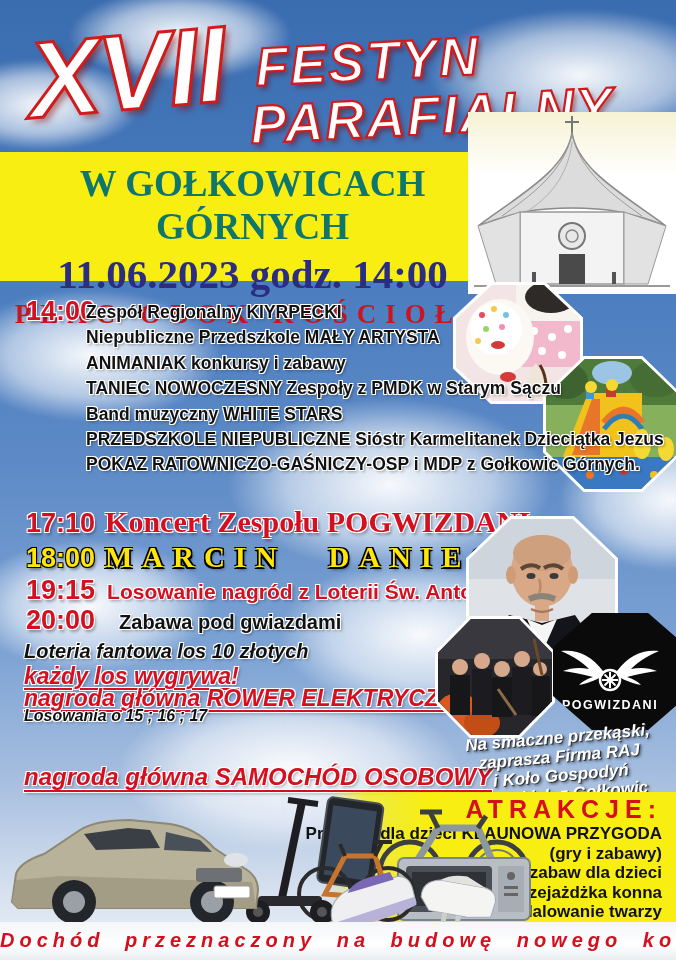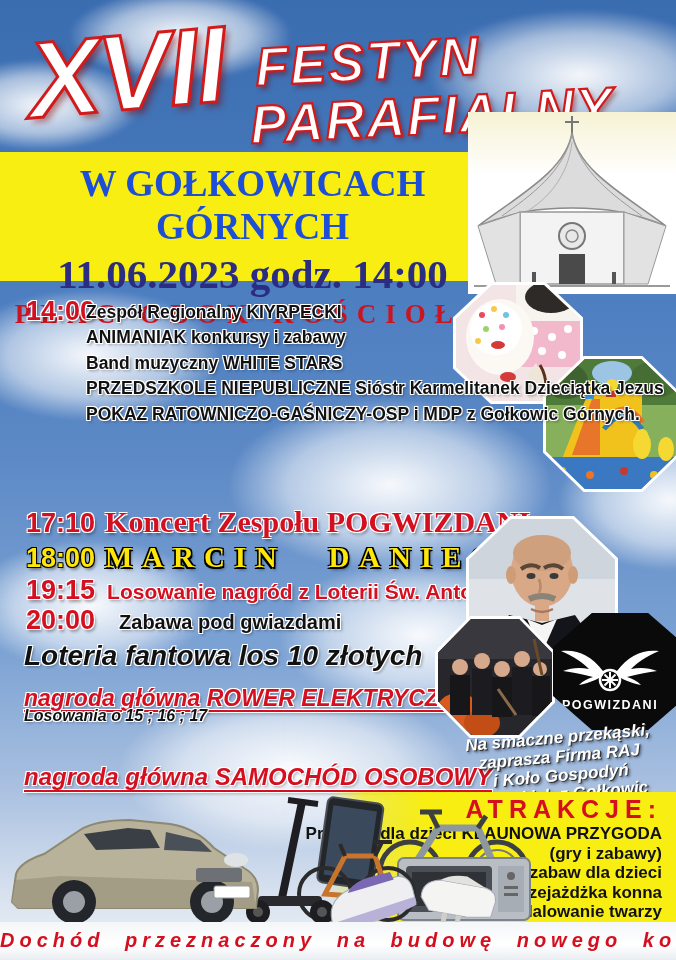--- a/index.html
+++ b/index.html
@@ -22,21 +22,21 @@
   .title-l1,.title-l2{
     position:absolute;font-weight:bold;font-style:italic;color:#fff;
     -webkit-text-stroke:2.2px #d21a1a;text-shadow:3px 4px 5px rgba(120,0,0,.45);
     transform:rotate(-3deg);letter-spacing:2px;
   }
   .title-l1{left:255px;top:30px;font-size:54px;}
   .title-l2{left:250px;top:84px;font-size:54px;}
   
   .banner{position:absolute;left:0;top:152px;width:676px;height:129px;background:#f8ee12;}
   .banner-inner{position:absolute;left:0;top:0;width:505px;text-align:center;font-family:"Liberation Serif",serif;}
-  .banner-town{margin-top:10px;font-size:37px;font-weight:bold;color:#1d4ed8;letter-spacing:0px;}
+  .banner-town{margin-top:10px;font-size:37px;font-weight:bold;color:#0f766e;letter-spacing:0px;}
   .banner-date{margin-top:2px;font-size:41px;font-weight:bold;color:#2b2d82;}
   .banner-place{margin-top:1px;font-size:27px;font-weight:bold;color:#cc1420;letter-spacing:9px;}
   
   .church-box{position:absolute;left:468px;top:112px;width:208px;height:182px;
     background:linear-gradient(180deg,#f6f2d4 0%,#ffffff 35%,#ffffff 100%);}
   
   .sched-time{position:absolute;left:26px;top:296px;font-size:27px;font-weight:bold;color:#d40f20;
     text-shadow:-1px -1px 0 #fff,1px -1px 0 #fff,-1px 1px 0 #fff,1px 1px 0 #fff,2px 3px 3px rgba(0,0,0,.35);}
   .sched-list{position:absolute;left:86px;top:300px;width:580px;}
   .sched-list div{font-size:17.5px;font-weight:bold;color:#111;line-height:25.4px;white-space:nowrap;
@@ -53,21 +53,21 @@
   .ev-text-serif-yel{font-family:"Liberation Serif",serif;font-size:29px;font-weight:bold;color:#ffe609;margin-left:10px;
     letter-spacing:.34em;word-spacing:.85em;
     text-shadow:-1.5px -1.5px 0 #000,1.5px -1.5px 0 #000,-1.5px 1.5px 0 #000,1.5px 1.5px 0 #000,2px 3px 3px rgba(0,0,0,.4);}
   .ev-text-sans-red{font-size:21px;font-weight:bold;color:#d40f20;margin-left:12px;
     text-shadow:-1px -1px 0 #fff,1px -1px 0 #fff,-1px 1px 0 #fff,1px 1px 0 #fff,2px 2px 3px rgba(0,0,0,.35);}
   .ev-text-black{font-size:20px;font-weight:bold;color:#111;margin-left:24px;
     text-shadow:-1px -1px 0 #fff,1px -1px 0 #fff,-1px 1px 0 #fff,1px 1px 0 #fff,2px 2px 3px rgba(0,0,0,.35);}
   
   .lot{position:absolute;left:24px;white-space:nowrap;font-style:italic;font-weight:bold;
     text-shadow:-1px -1px 0 #fff,1px -1px 0 #fff,-1px 1px 0 #fff,1px 1px 0 #fff,2px 2px 3px rgba(0,0,0,.3);}
-  .lot-black1{font-size:28px;color:#111;}
+  .lot-black1{font-size:20px;color:#111;}
   .lot-red1{font-size:23px;color:#d40f20;text-decoration:underline;text-underline-offset:4px;text-decoration-thickness:2px;}
   .lot-black2{font-size:16px;color:#111;}
   .lot-big-black{font-size:27px;color:#111;}
   .lot-big-red{font-size:24px;color:#d40f20;text-decoration:underline;text-underline-offset:5px;text-decoration-thickness:2px;}
   
   .oct{position:absolute;clip-path:polygon(29% 0,71% 0,100% 29%,100% 71%,71% 100%,29% 100%,0 71%,0 29%);}
   .oct-border{background:#fff;}
   .oct-inner{position:absolute;left:3px;top:3px;right:3px;bottom:3px;
     clip-path:polygon(29% 0,71% 0,100% 29%,100% 71%,71% 100%,29% 100%,0 71%,0 29%);overflow:hidden;}
   
@@ -188,40 +188,43 @@
         <ellipse cx="96" cy="86" rx="9" ry="14" fill="#f5d932"></ellipse>
         <circle cx="96" cy="76" r="6" fill="#f5d932"></circle>
         <ellipse cx="120" cy="90" rx="8" ry="12" fill="#f5d932"></ellipse>
       </svg>
     </div>
   </div>
 
   <div class="sched-time">14:00</div>
   <div class="sched-list">
     <div>Zespół Regionalny KIYRPECKI</div>
+    <div>Niepubliczne Przedszkole MAŁY ARTYSTA</div>
     <div>ANIMANIAK konkursy i zabawy</div>
+    <div>TANIEC NOWOCZESNY Zespoły z PMDK w Starym Sączu</div>
     <div>Band muzyczny WHITE STARS</div>
     <div>PRZEDSZKOLE NIEPUBLICZNE Sióstr Karmelitanek Dzieciątka Jezus</div>
     <div>POKAZ RATOWNICZO-GAŚNICZY-OSP i MDP z Gołkowic Górnych.</div>
   </div>
 
   <div class="event" style="top:505px;">
     <span class="ev-time-red">17:10</span><span class="ev-text-serif-red">Koncert Zespołu POGWIZDANI</span>
   </div>
   <div class="event" style="top:541px;">
     <span class="ev-time-yel">18:00</span><span class="ev-text-serif-yel">MARCIN DANIEC</span>
   </div>
   <div class="event" style="top:575px;">
     <span class="ev-time-red">19:15</span><span class="ev-text-sans-red">Losowanie nagród z Loterii Św. Antoniego</span>
   </div>
   <div class="event" style="top:605px;">
     <span class="ev-time-red">20:00</span><span class="ev-text-black">Zabawa pod gwiazdami</span>
   </div>
 
   <div class="lot lot-black1" style="top:640px;">Loteria fantowa los 10 złotych</div>
+  <div class="lot lot-red1" style="top:663px;">każdy los wygrywa!</div>
   <div class="lot lot-red1" style="top:685px;">nagroda główna ROWER ELEKTRYCZNY</div>
   <div class="lot lot-black2" style="top:707px;">Losowania o 15 ; 16 ; 17</div>
 
   <div class="lot lot-big-red" style="top:763px;">nagroda główna SAMOCHÓD OSOBOWY</div>
 
   <div class="oct oct-border" style="left:466px;top:516px;width:152px;height:146px;">
     <div class="oct-inner">
       <svg width="146" height="140" viewBox="0 0 146 140">
         <rect width="146" height="140" fill="#dfe3e8"></rect>
         <rect x="0" y="0" width="146" height="60" fill="#cfd5dc"></rect>

